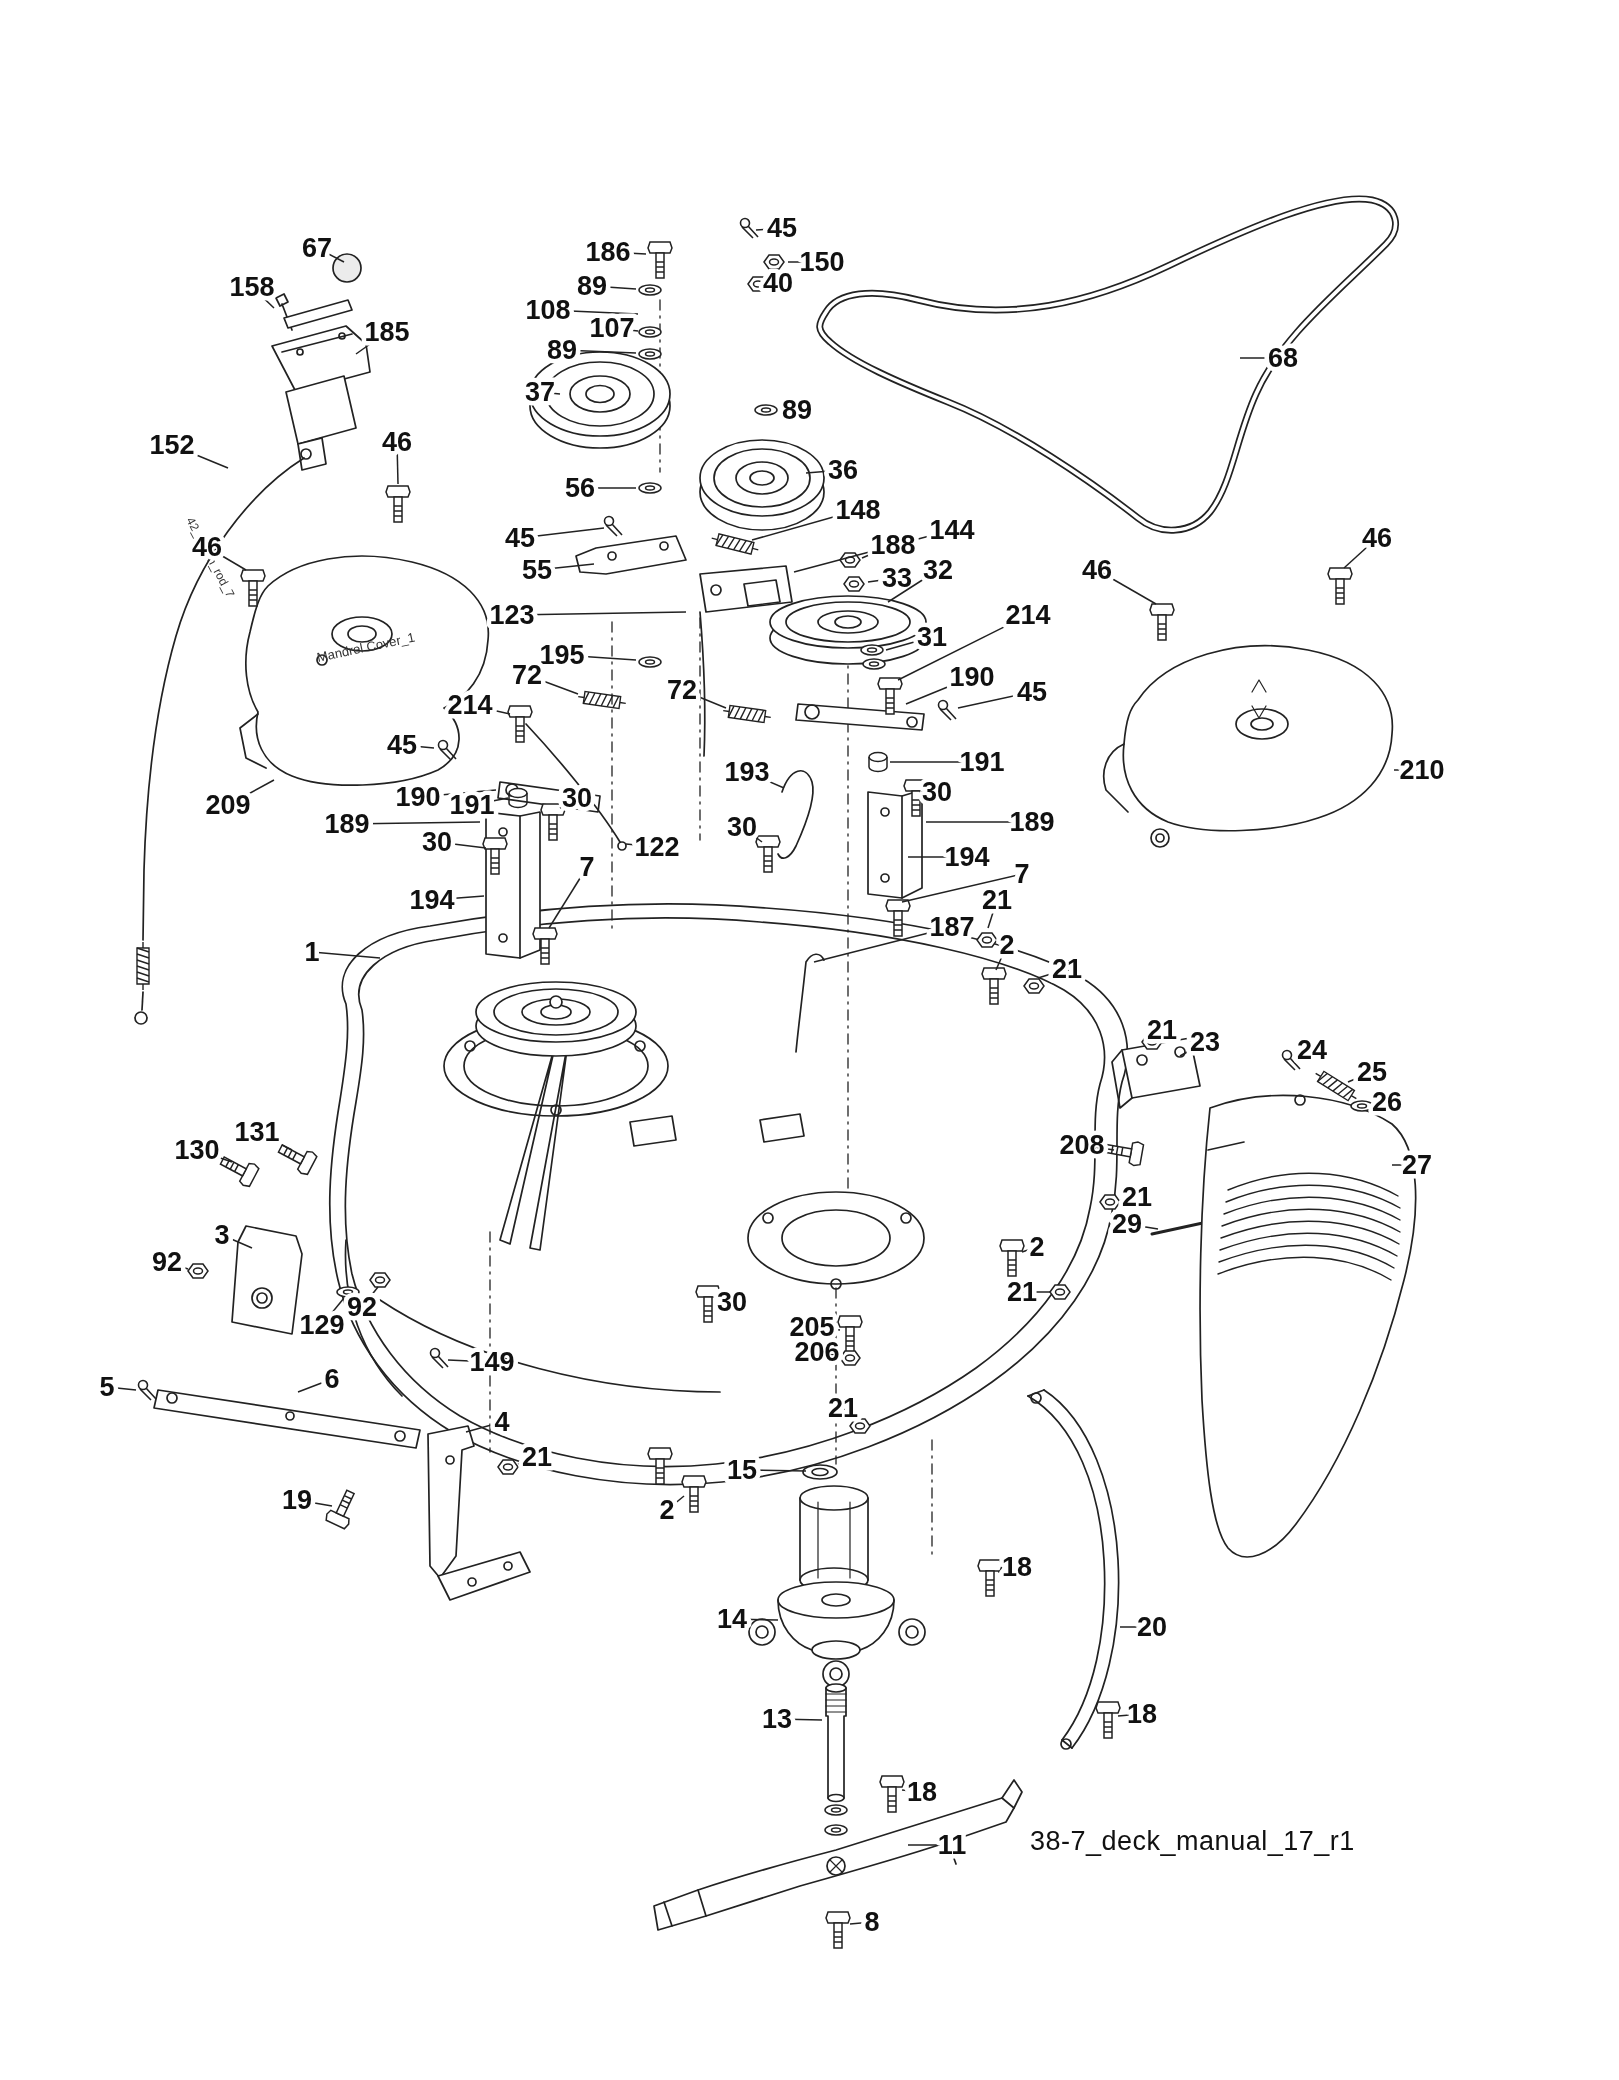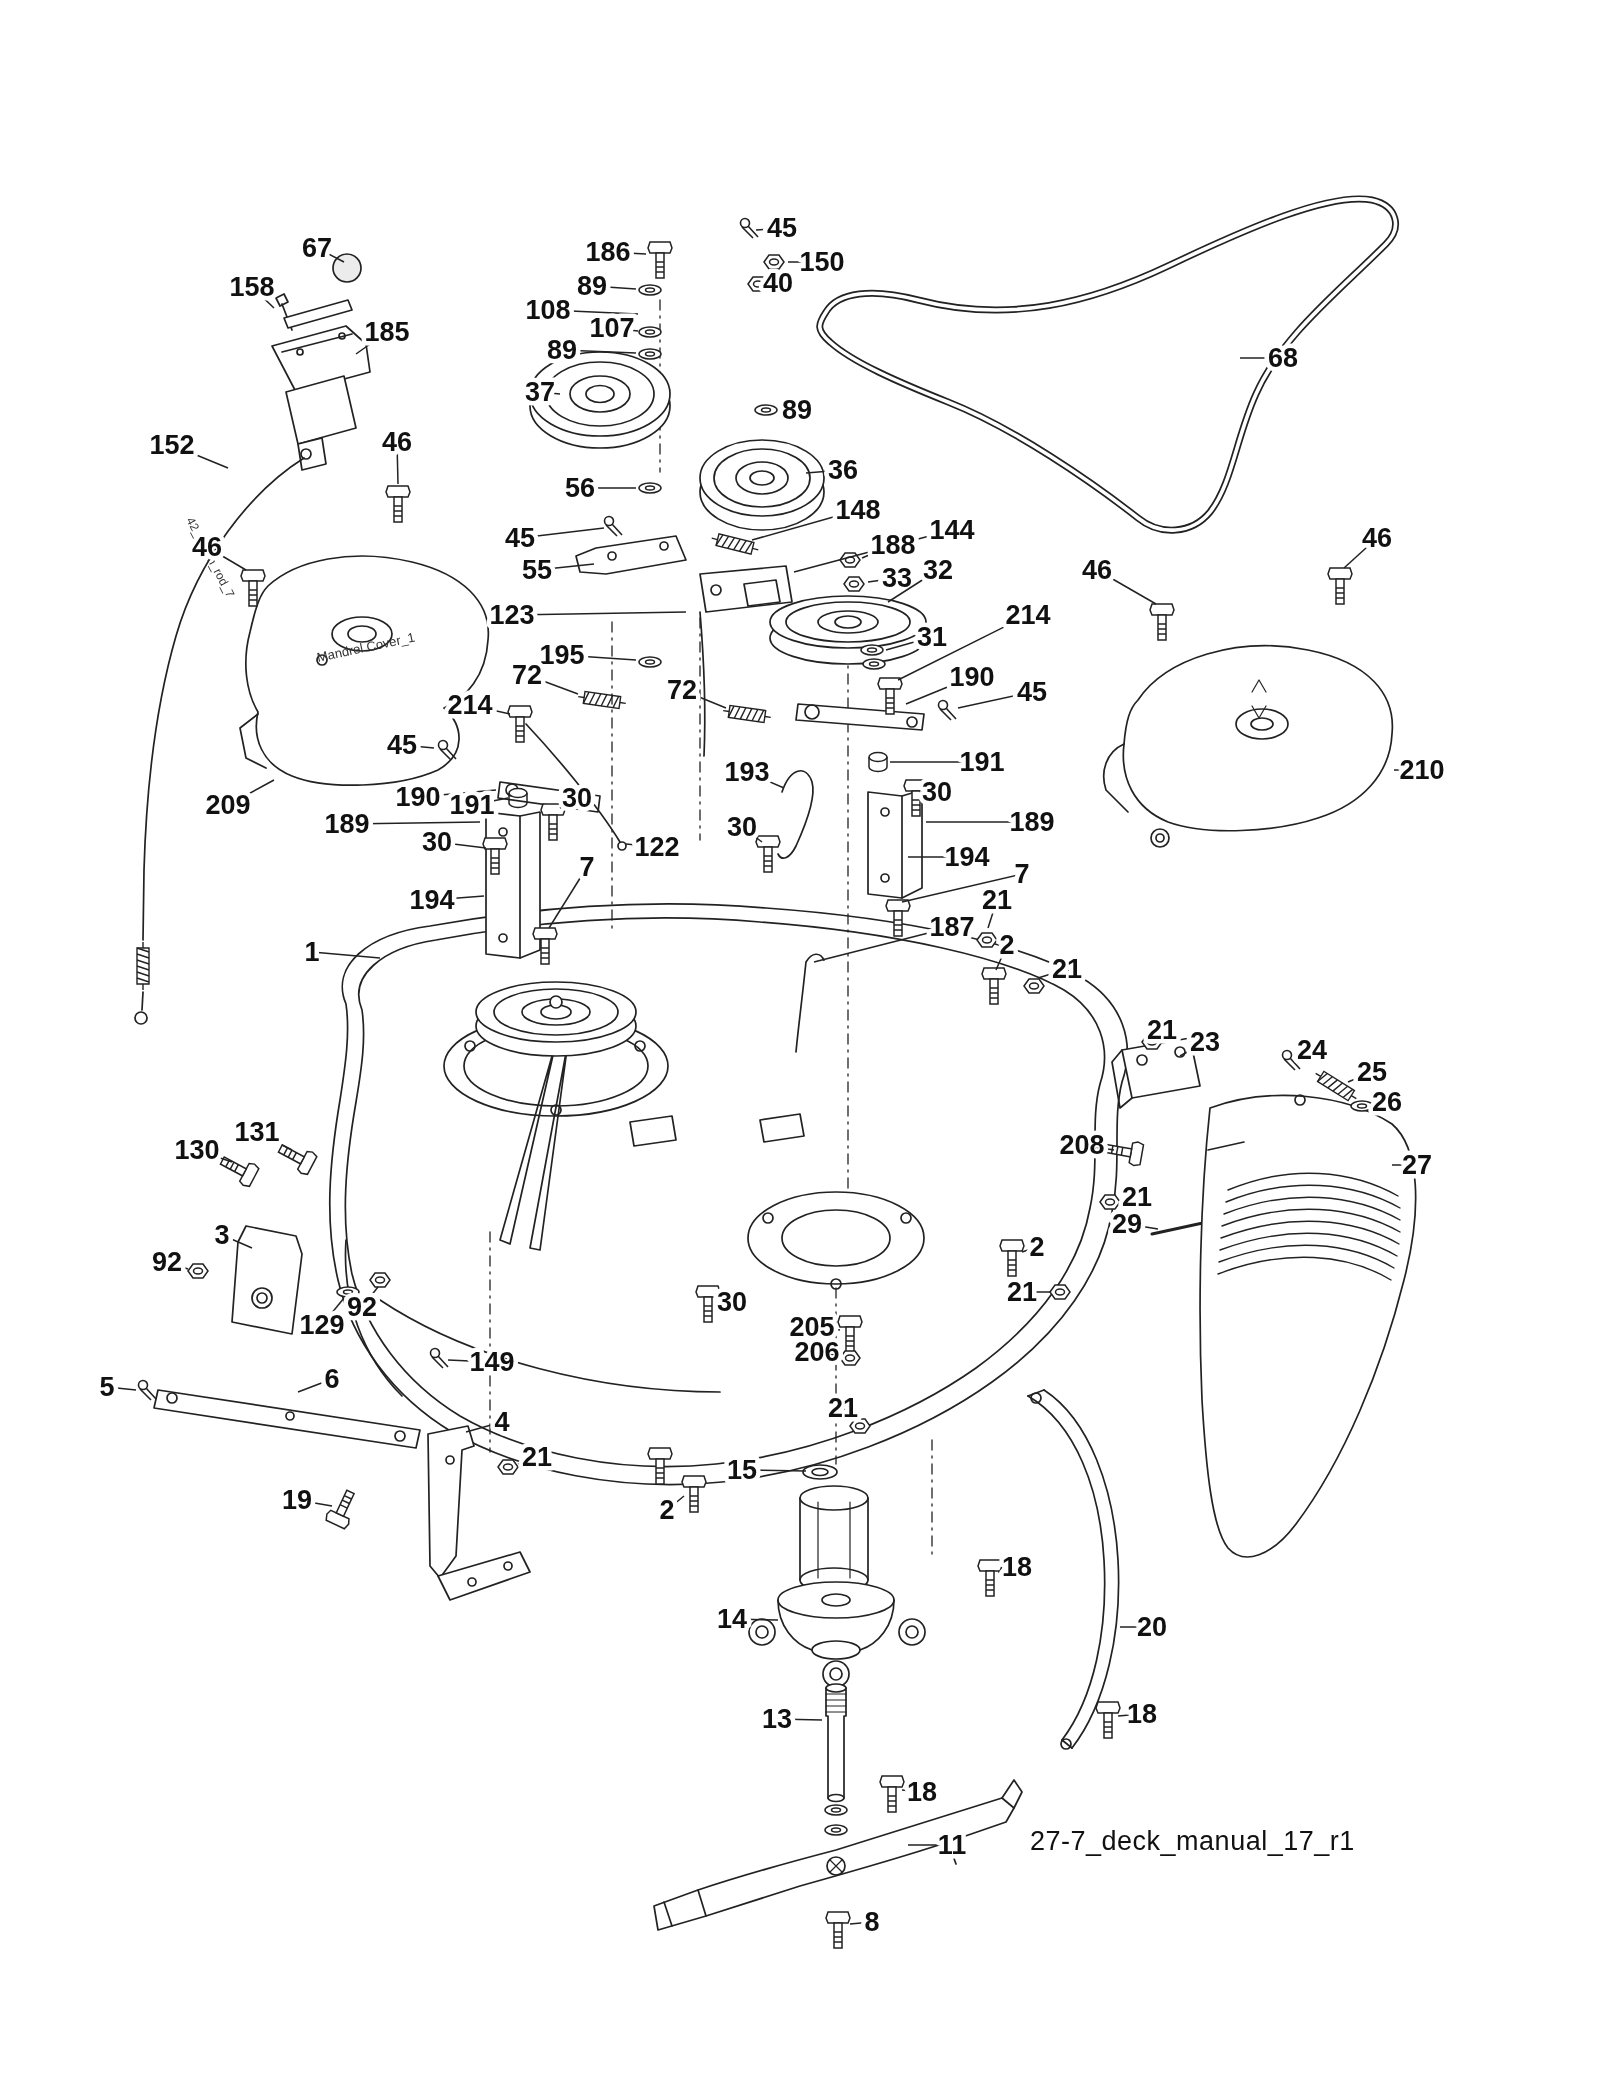--- a/index.html
+++ b/index.html
@@ -545,15 +545,15 @@
         <text x="922" y="1792" class="callout">18</text>
         <line x1="952" y1="1845" x2="908" y2="1845" class="leader"></line>
         <text x="952" y="1845" class="callout">11</text>
         <line x1="872" y1="1922" x2="850" y2="1924" class="leader"></line>
         <text x="872" y="1922" class="callout">8</text>
         <line x1="843" y1="1408" x2="858" y2="1420" class="leader"></line>
         <text x="843" y="1408" class="callout">21</text>
       </g>
 </svg>
 
-<div class="caption">27-7_deck_manual_17_r1</div>
+<div class="caption">38-7_deck_manual_17_r1</div>
 
 </div>
 
 </body></html>

